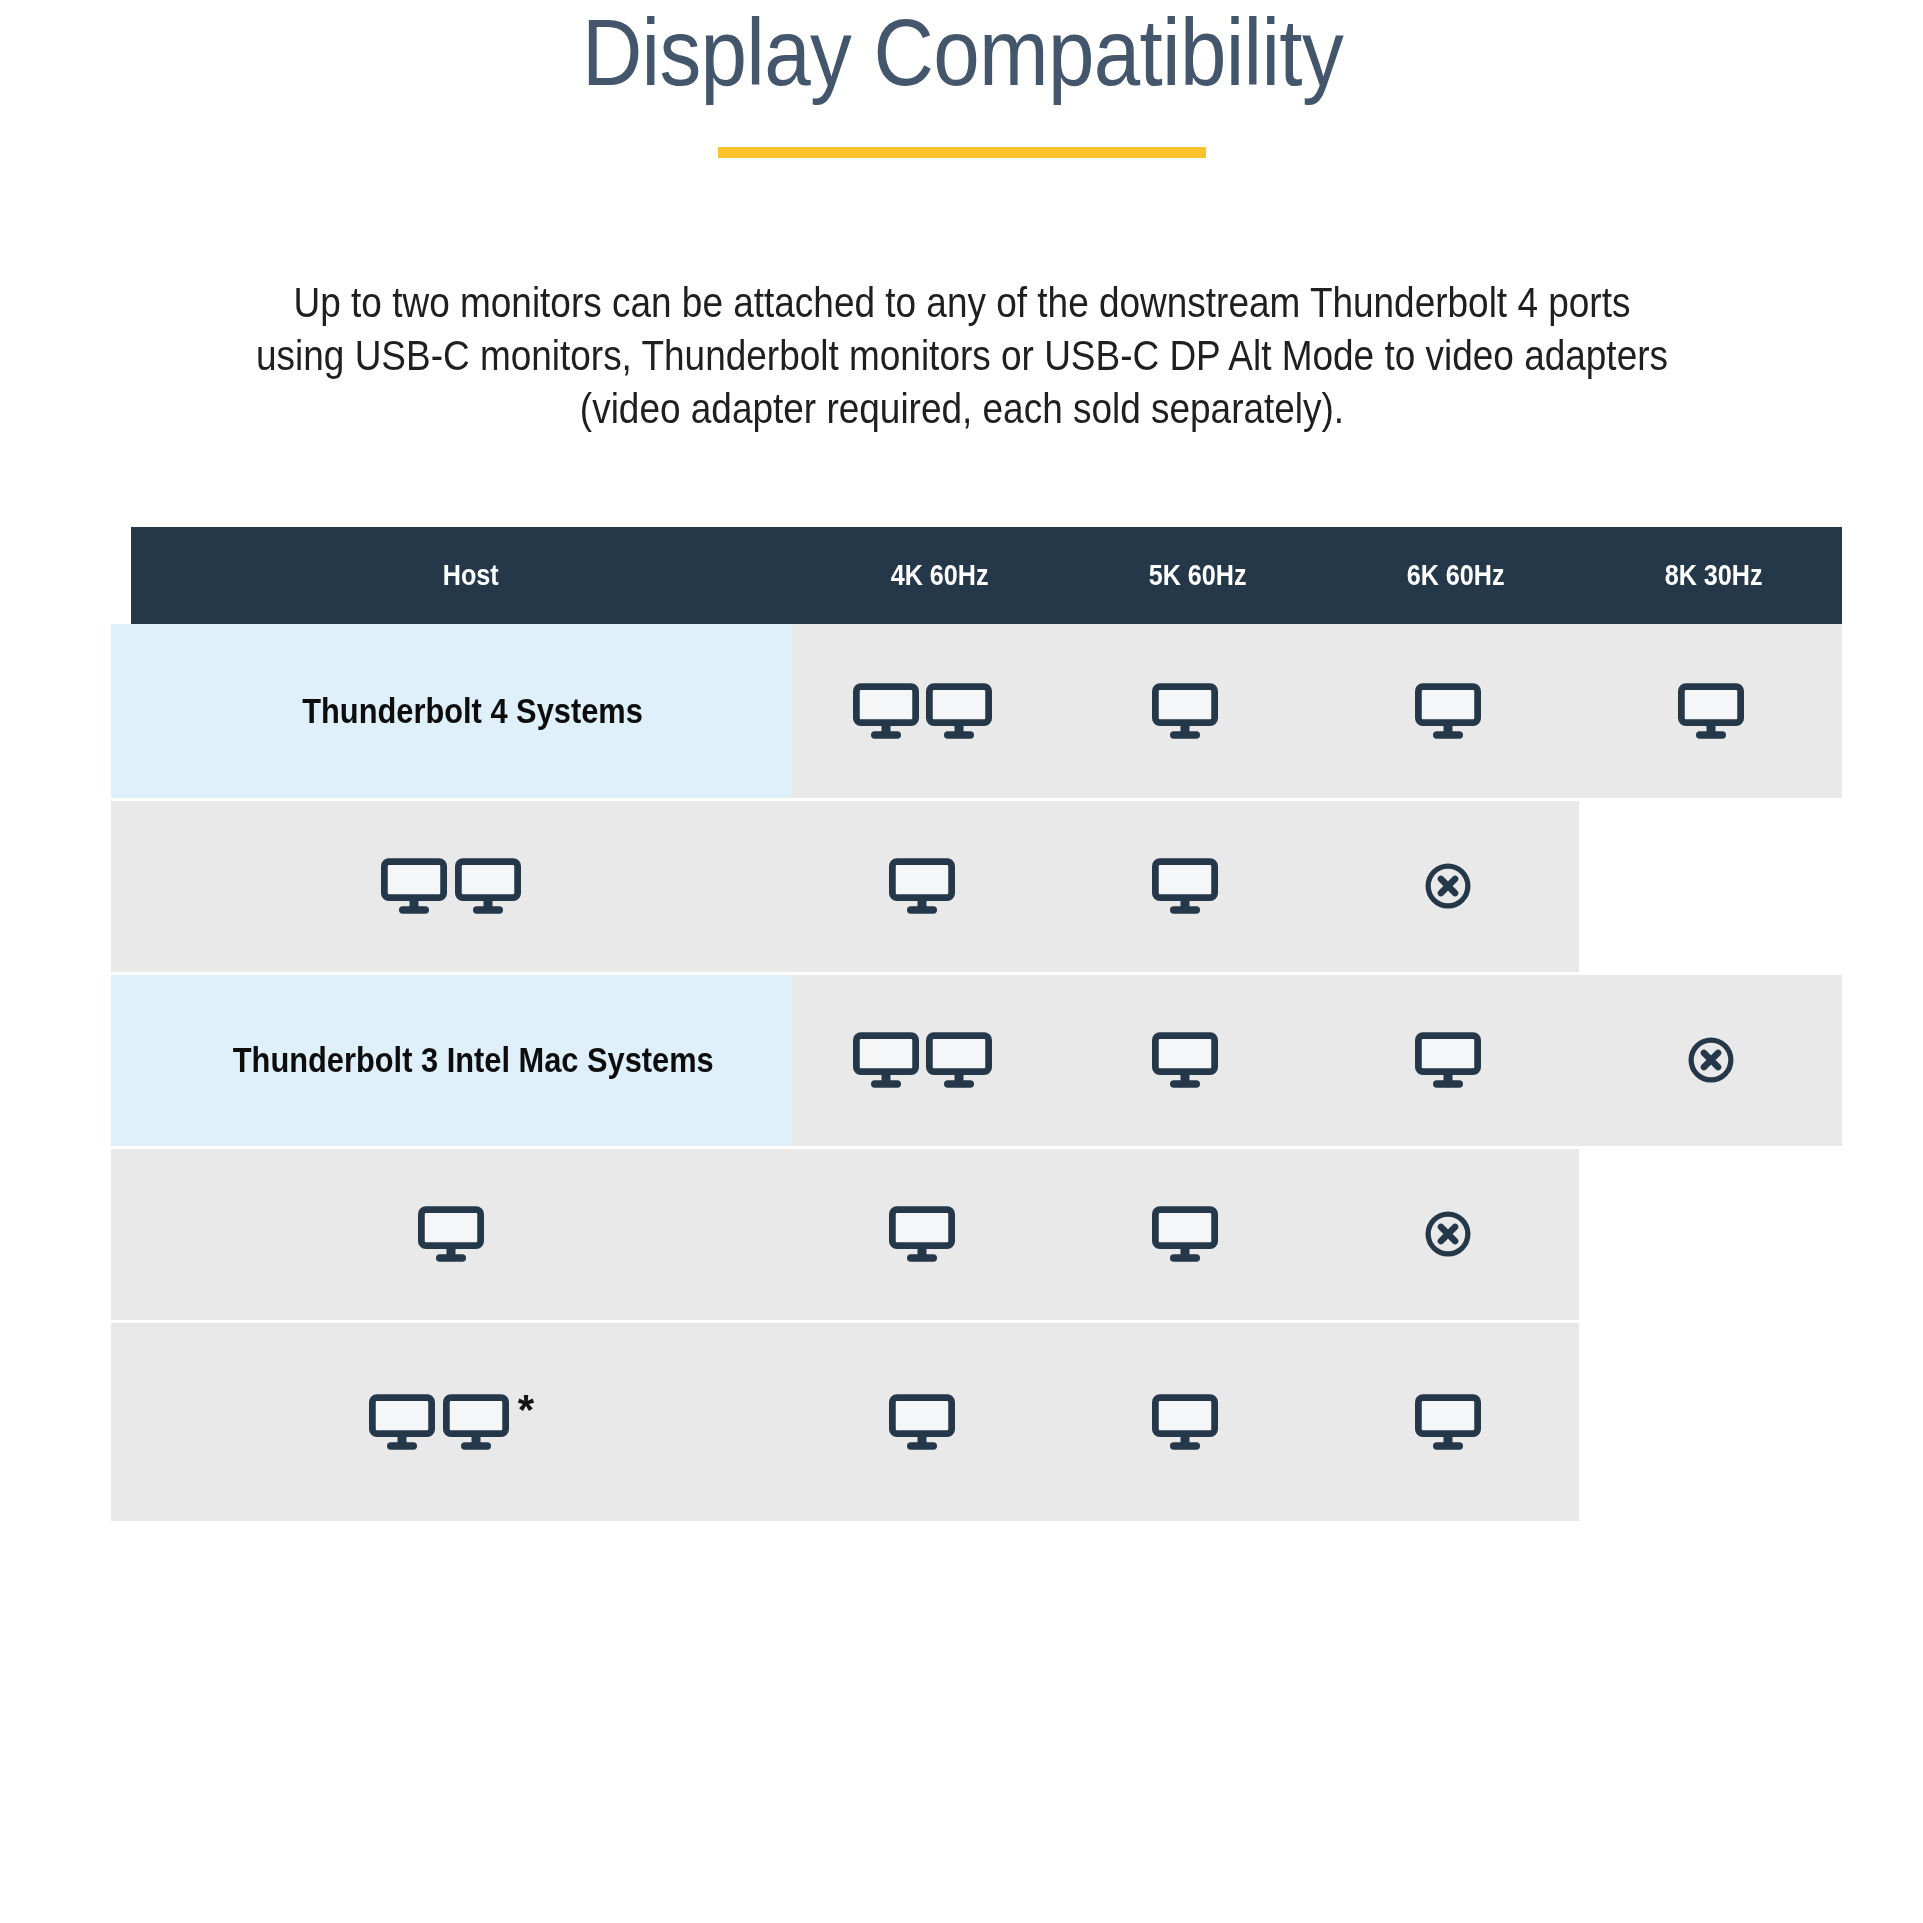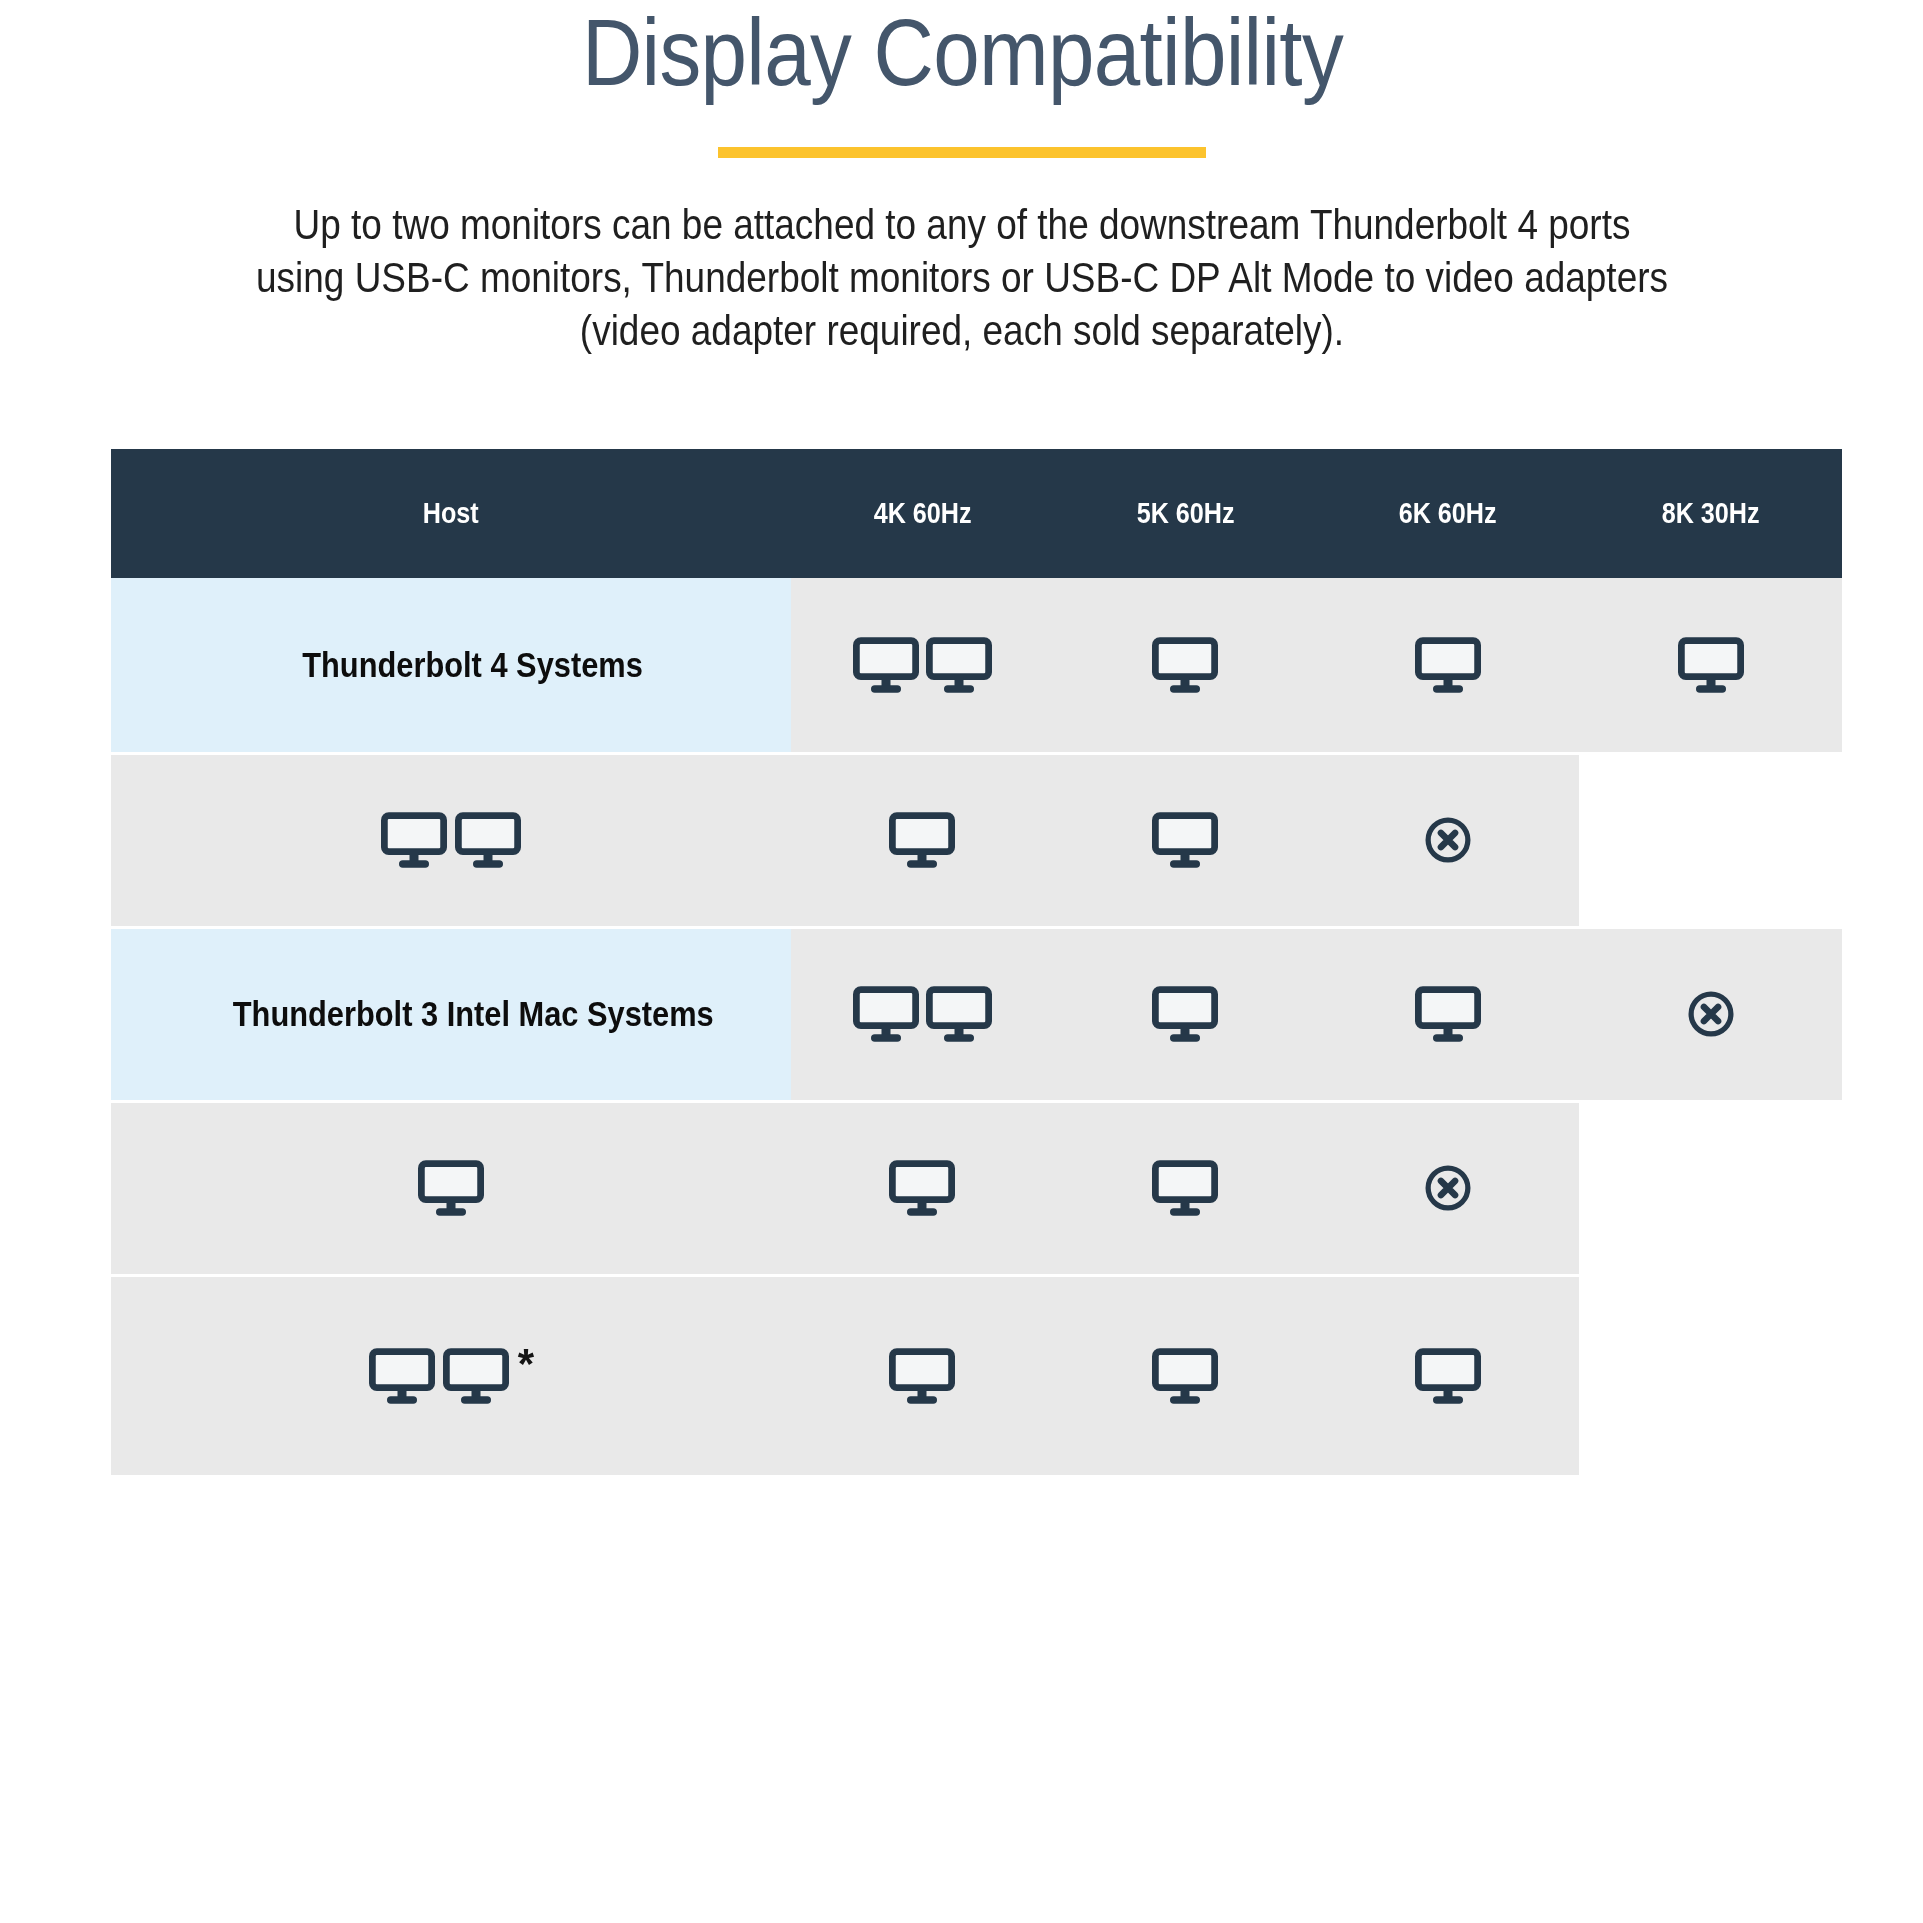--- a/index.html
+++ b/index.html
@@ -31,37 +31,38 @@
     color:var(--title_text);
     line-height:1.1;
     letter-spacing:-0.8px;
   }
   .title-underline{
     width:488px;height:11.3px;
     background:var(--accent_underline);
     margin:42px auto 0 auto;
   }
   .intro{
-    margin-top:40px;
+    margin-top:118px;
     text-align:center;
     font-size:42px;
     line-height:53px;
     color:var(--body_text);
     font-weight:400;
   }
   .table{
     width:1731px;
     margin:92px 0 0 111px;
   }
   .thead{
     display:grid;
     grid-template-columns:680px repeat(4,1fr);
-    height:129px;
+    height:97px;
     background:var(--header_bg);
     align-items:center;
+    margin-left:20px;
   }
   .th{
     text-align:center;
     color:var(--header_text);
     font-size:28.6px;
     font-weight:700;
   }
   .trow{
     display:grid;
     grid-template-columns:680px repeat(4,1fr);

